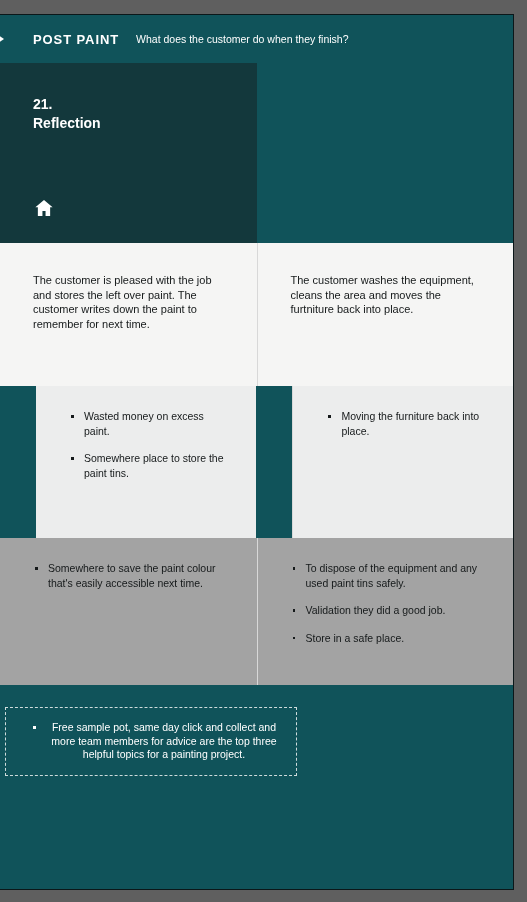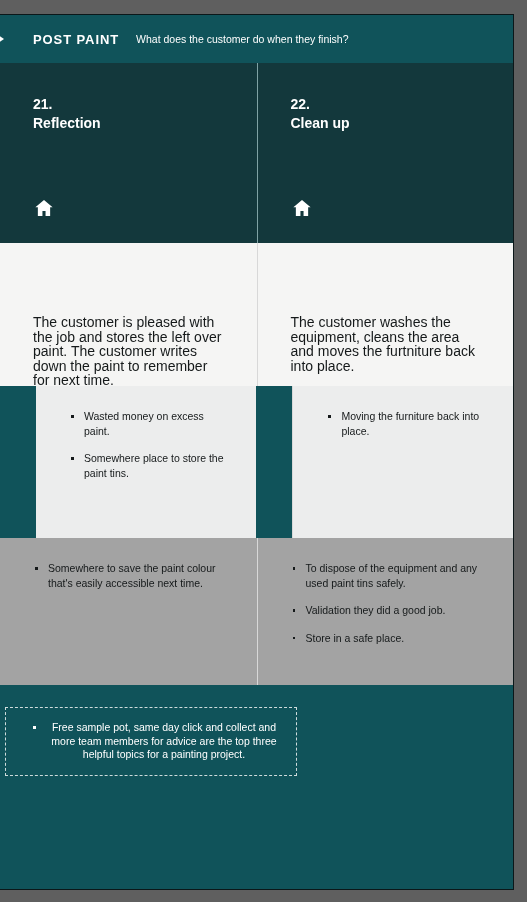--- a/index.html
+++ b/index.html
@@ -117,24 +117,23 @@
   }
   .card-icon svg { display: block; }
 
   
   .row-desc .cell {
     background: #f5f5f4;
     height: 143px;
     padding: 30px 30px 0 33px;
   }
   .desc-text {
-    font-size: 14px;
+    font-size: 11px;
     line-height: 14.5px;
     color: #15191a;
-    margin-top: 42px;
   }
 
   
   .row-bul1 .cell {
     background: #eceded;
     height: 152px;
     padding: 23px 26px 0 33px;
     margin-left: 36px;
   }
   .row-bul2 .cell {
@@ -222,29 +221,20 @@
         <div class="cell">
           <div class="card-number">21.</div>
           <div class="card-title">Reflection</div>
           <div class="card-icon">
             <svg viewBox="0 0 24 24" width="22" height="22" fill="currentColor">
               <path d="M12 3.2 2.6 11.3h2.7v9.5h5.0v-5.4h3.4v5.4h5.0v-9.5h2.7z"></path>
             </svg>
           </div>
         </div>
 
-        <div class="cell">
-          <div class="card-number">22.</div>
-          <div class="card-title">Clean up</div>
-          <div class="card-icon">
-            <svg viewBox="0 0 24 24" width="22" height="22" fill="currentColor">
-              <path d="M12 3.2 2.6 11.3h2.7v9.5h5.0v-5.4h3.4v5.4h5.0v-9.5h2.7z"></path>
-            </svg>
-          </div>
-        </div>
 
       </div>
 
       <div class="row row-desc">
         <div class="cell">
           <div class="desc-text">The customer is pleased with the job and stores the left over paint. The customer writes down the paint to remember for next time.</div>
         </div>
         <div class="cell">
           <div class="desc-text">The customer washes the equipment, cleans the area and moves the furtniture back into place.</div>
         </div>

